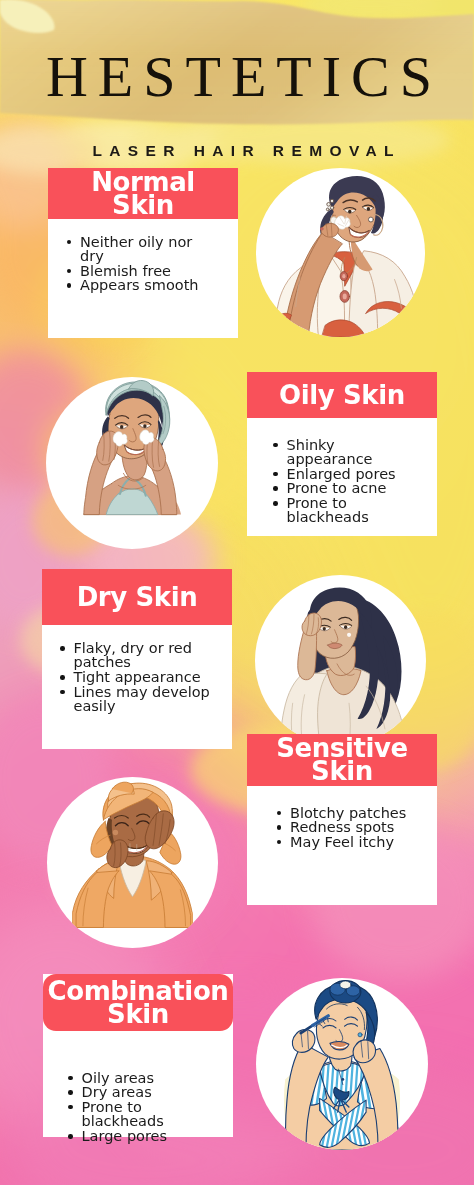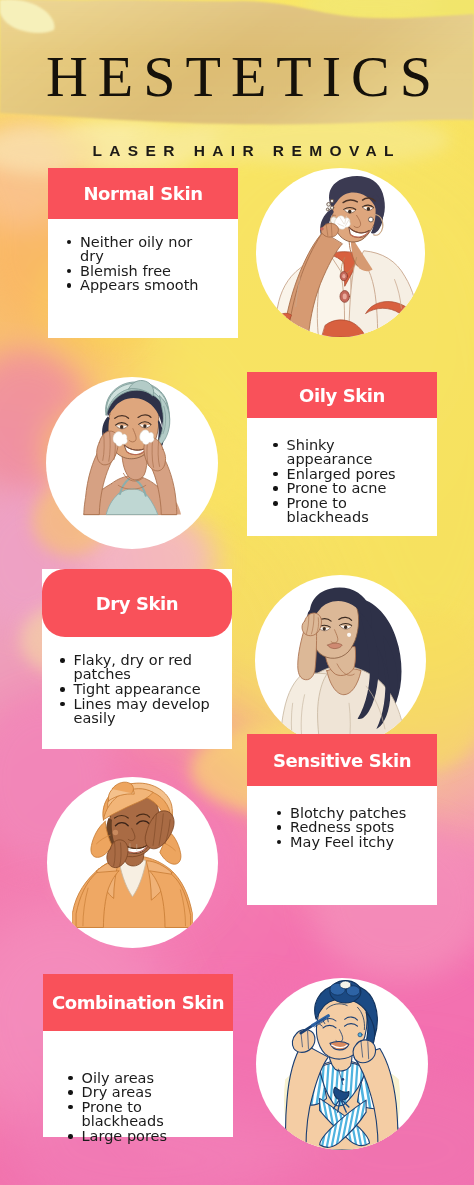--- a/index.html
+++ b/index.html
@@ -4,21 +4,21 @@
 <style>
   html,body{margin:0;padding:0;}
   body{width:474px;height:1185px;overflow:hidden;font-family:"Liberation Sans",sans-serif;}
   #poster{position:relative;width:474px;height:1185px;overflow:hidden;background:#ec4899;}
   .bg{position:absolute;inset:0;}
   
   #goldband{position:absolute;left:0;top:0;width:474px;height:150px;}
   #title{position:absolute;left:2px;top:54px;width:474px;text-align:center;font-family:"Liberation Serif",serif;font-size:58px;letter-spacing:10px;color:#15110a;line-height:45px;text-indent:10px;}
   #subtitle{position:absolute;left:6px;top:143px;width:474px;text-align:center;font-family:"Liberation Sans",sans-serif;font-weight:bold;font-size:15.5px;letter-spacing:7.4px;color:#1d1a16;text-indent:7.4px;line-height:16px;}
   .card{position:absolute;width:190px;background:#fff;}
-  .card .hd{background:#f9515a;color:#fff;font-family:"DejaVu Sans",sans-serif;font-weight:bold;font-size:18px;text-align:center;letter-spacing:-0.4px;line-height:23px;padding:0 4px;box-sizing:border-box;display:flex;align-items:center;justify-content:center;}
+  .card .hd{background:#f9515a;color:#fff;font-family:"DejaVu Sans",sans-serif;font-weight:bold;font-size:26px;text-align:center;letter-spacing:-0.4px;line-height:23px;padding:0 16px;box-sizing:border-box;display:flex;align-items:center;justify-content:center;}
   .card ul{margin:0;padding:0;list-style:none;}
   .card li{font-family:"DejaVu Sans",sans-serif;font-size:14.5px;line-height:14.6px;color:#1b1b1b;position:relative;}
   .card li:before{content:"";position:absolute;left:-13.3px;top:5.2px;width:4.6px;height:4.6px;border-radius:50%;background:#131313;}
   .card .body{padding:14px 0 16px 0;border-radius:26px;}
   .card ul{width:122px;margin-left:32px;}
   .circ{position:absolute;border-radius:50%;background:#fff;overflow:hidden;}
   .circ{position:absolute;border-radius:50%;background:#fff;overflow:hidden;}
 </style>
 </head>
 <body>
@@ -281,21 +281,21 @@
     <path d="M131,73 C130,84 130,96 132,104" stroke="#a9704d" stroke-width="0.8" fill="none"></path>
     <path d="M124,72 C123,83 123,96 125,105" stroke="#a9704d" stroke-width="0.8" fill="none"></path>
     <path d="M118,76 C117,85 117,96 119,103" stroke="#a9704d" stroke-width="0.8" fill="none"></path>
 
     <path d="M80,66 C83,62 88,63 89,67 C92,65 95,68 94,72 C96,75 93,79 89,78 C87,82 82,81 81,77 C77,76 77,69 80,66 Z" fill="#ffffff" stroke="#d5cdbf" stroke-width="0.6"></path>
     <path d="M111,64 C114,60 119,61 120,65 C123,63 126,66 125,70 C127,73 124,77 120,76 C118,80 113,79 112,75 C108,74 108,67 111,64 Z" fill="#ffffff" stroke="#d5cdbf" stroke-width="0.6"></path>
   </g>
 </g>
         </svg></div>
       <div class="card" style="left: 42px; top: 569px; height: 180px;">
-        <div class="hd" style="height: 68px; border-radius: 23px;">Dry Skin</div>
+        <div class="hd" style="height: 56px;">Dry Skin</div>
         <div class="body" style="padding-top: 15.8px;">
           <ul style="width: 142px; margin-left: 31.5px;">
             <li>Flaky, dry or red patches</li>
             <li>Tight appearance</li>
             <li>Lines may develop easily</li>
           </ul>
         </div>
       </div>
       <div class="circ" style="left: 255px; top: 575px; width: 171px; height: 171px;"><svg viewBox="0 0 200 200" width="100%" height="100%">
           <g id="ill3">
@@ -421,21 +421,21 @@
     <path d="M128,43 C127,55 126,68 124,80" stroke="#7c4826" stroke-width="0.7" fill="none"></path>
     <path d="M136,43 C135,56 133,68 131,80" stroke="#7c4826" stroke-width="0.7" fill="none"></path>
     <path d="M144,50 C143,60 141,70 138,78" stroke="#7c4826" stroke-width="0.7" fill="none"></path>
 
     <path d="M48,130 C44,144 42,160 42,174" stroke="#c97e36" stroke-width="0.8" fill="none"></path>
     <path d="M156,132 C160,146 162,160 162,174" stroke="#c97e36" stroke-width="0.8" fill="none"></path>
   </g>
 </g>
         </svg></div>
       <div class="card" style="left: 43px; top: 974px; height: 163px;">
-        <div class="hd" style="height: 57px;">Combination Skin</div>
+        <div class="hd" style="height: 57px; border-radius: 13px;">Combination Skin</div>
         <div class="body" style="padding-top: 15.5px; margin-top: 24px;">
           <ul style="width: 122px; margin-left: 38.5px;">
             <li>Oily areas</li>
             <li>Dry areas</li>
             <li>Prone to blackheads</li>
             <li>Large pores</li>
           </ul>
         </div>
       </div>
       <div class="circ" style="left: 256px; top: 978px; width: 172px; height: 172px;"><svg viewBox="0 0 200 200" width="100%" height="100%">

